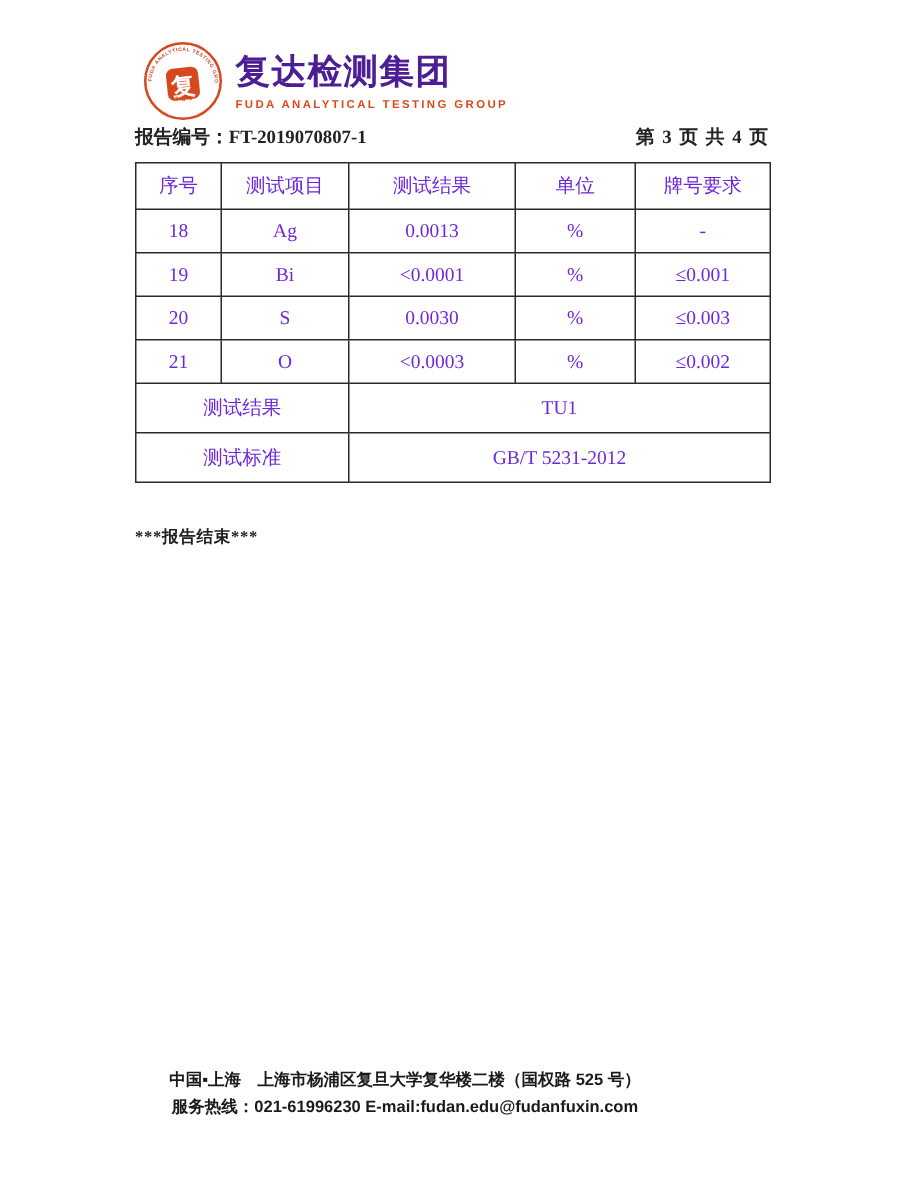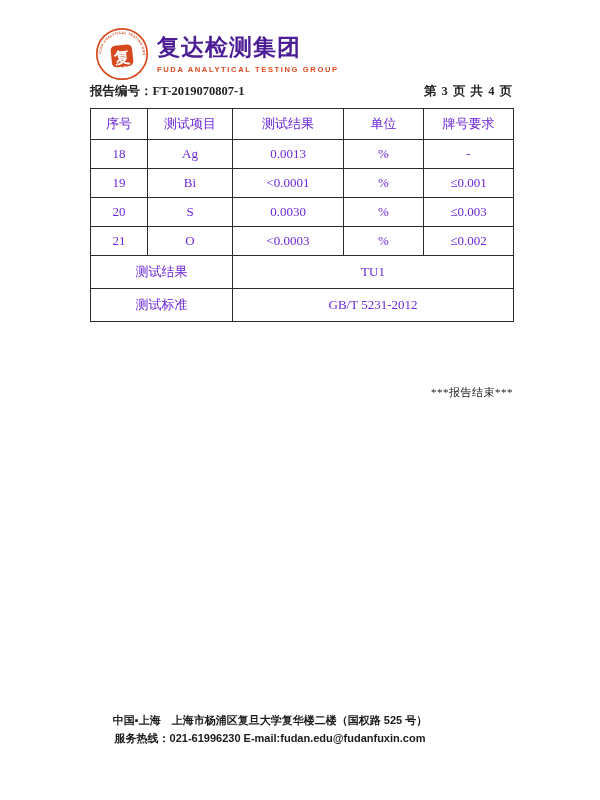--- a/index.html
+++ b/index.html
@@ -48,23 +48,23 @@
     text-align: center; vertical-align: middle;
     font-size: 13px; font-weight: normal; color: #6d28d9;
     padding: 0; overflow: hidden;
   }
   table.results thead tr { height: 31px; }
   table.results tbody tr.data-row { height: 29px; }
   table.results tbody tr.summary-row { height: 33px; }
 
   
   .end-marker {
-    position: absolute; left: 90px; top: 385px; width: 423px;
-    text-align: right; font-size: 11px; color: #222;
-    letter-spacing: 0.5px; font-weight: 400;
+    position: absolute; left: 90px; top: 350px; width: 423px;
+    text-align: left; font-size: 11px; color: #222;
+    letter-spacing: 0.5px; font-weight: 700;
   }
 
   
   .footer {
     position: absolute; left: 0; top: 711px; width: 540px;
     text-align: center;
     font-family: "Liberation Sans", "DejaVu Sans", sans-serif;
     font-size: 11px; font-weight: 600; color: #1a1a1a;
     line-height: 18px;
   }

